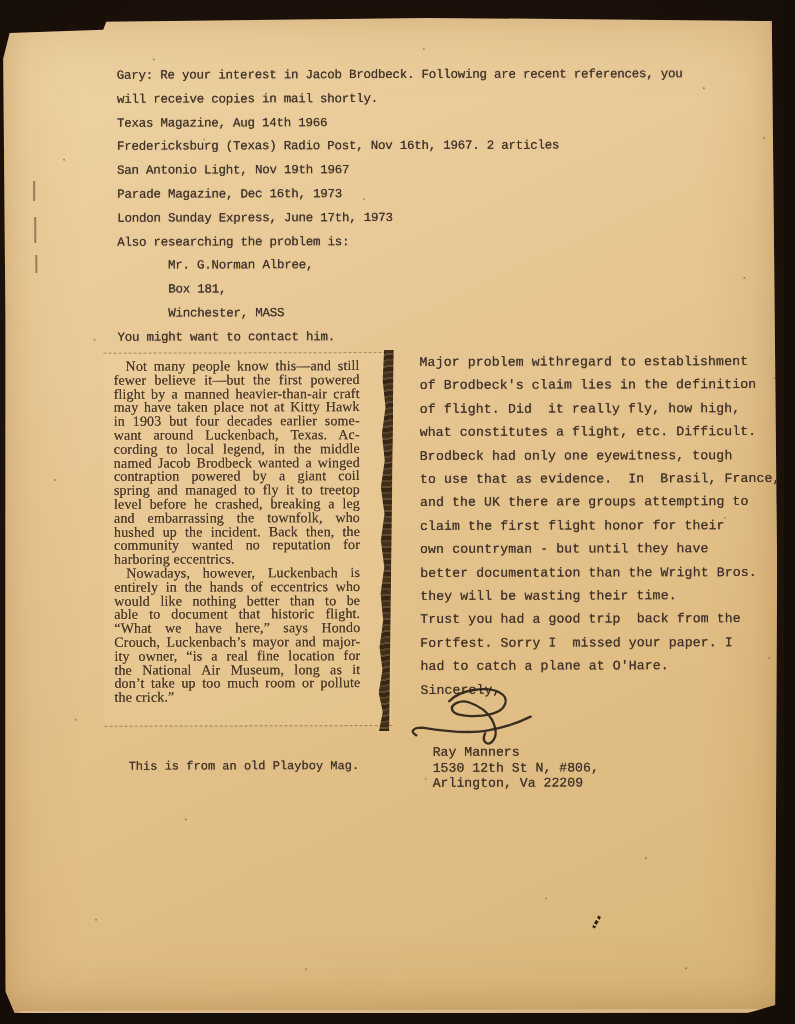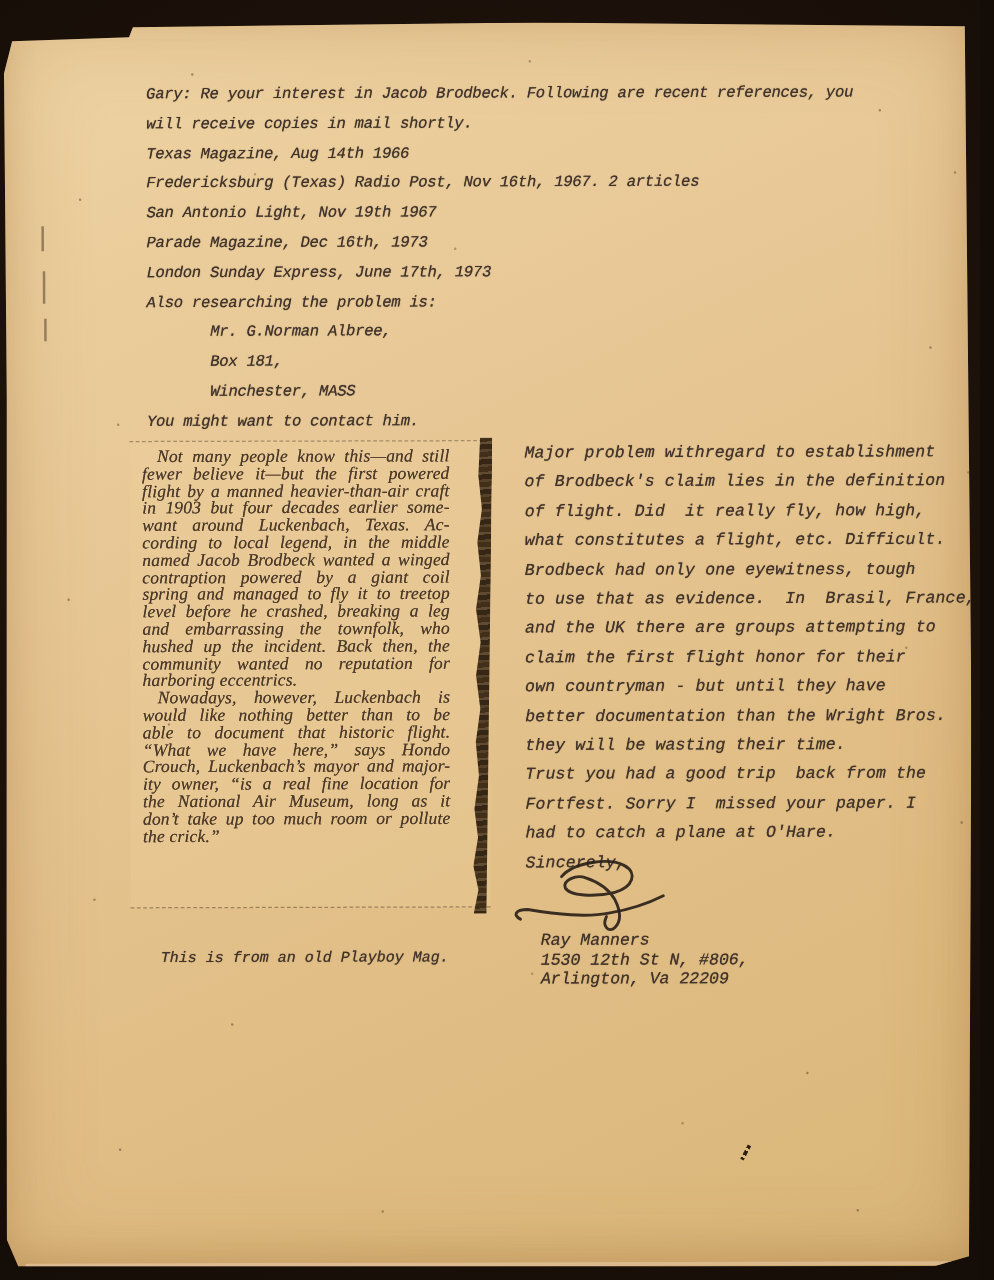--- a/index.html
+++ b/index.html
@@ -1,19 +1,19 @@
 <!DOCTYPE html>
 <html><head>
 <meta charset="utf-8">
 <style>
   html,body{margin:0;padding:0;}
   body{width:795px;height:1024px;overflow:hidden;background:#140c06;
        font-family:"Liberation Sans",sans-serif;}
   .scene{position:relative;width:784px;height:1024px;
-    background:radial-gradient(120% 90% at 50% 45%, #261a10 0%, #1a1009 55%, #0e0804 100%);font-style:italic;}
+    background:radial-gradient(120% 90% at 50% 45%, #261a10 0%, #1a1009 55%, #0e0804 100%);}
   .paper{position:absolute;left:4px;top:18px;right:7px;bottom:10px;
     background:linear-gradient(155deg,#eed3a2 0%,#e7c795 35%,#e0bd84 70%,#d9b679 100%);
     clip-path:polygon(0.9% 1.4%, 13% 1.1%, 13.4% 0.3%, 55% 0%, 99.5% 0.4%, 100% 55%, 99.6% 99.2%, 96% 100%, 1.2% 99.8%, 0% 97.6%, 0.25% 30%, 0.05% 4%);
     box-shadow:inset 0 0 70px rgba(150,100,45,.28), inset 0 -10px 25px rgba(160,110,55,.22);
     transform:rotate(-0.15deg);}
   .paper::after{content:"";position:absolute;left:2%;right:2%;bottom:1px;height:3px;
     background:rgba(248,222,200,.4);border-radius:2px;}
 
   .typed{position:absolute;font-family:"Liberation Mono","DejaVu Sans Mono",monospace;
     color:#41332a;white-space:pre;text-shadow:0 0 .7px rgba(65,50,40,.85);}
@@ -73,34 +73,36 @@
        Mr. G.Norman Albree,
        Box 181,
        Winchester, MASS
 You might want to contact him.</div>
 
     <div class="clipping">
       <div class="clip-para">
           <div class="jline">Not many people know this—and still</div>
           <div class="jline">fewer believe it—but the first powered</div>
           <div class="jline">flight by a manned heavier-than-air craft</div>
+          <div class="jline">may have taken place not at Kitty Hawk</div>
           <div class="jline">in 1903 but four decades earlier some-</div>
           <div class="jline">want around Luckenbach, Texas. Ac-</div>
           <div class="jline">cording to local legend, in the middle</div>
           <div class="jline">named Jacob Brodbeck wanted a winged</div>
           <div class="jline">contraption powered by a giant coil</div>
           <div class="jline">spring and managed to fly it to treetop</div>
           <div class="jline">level before he crashed, breaking a leg</div>
           <div class="jline">and embarrassing the townfolk, who</div>
           <div class="jline">hushed up the incident. Back then, the</div>
           <div class="jline">community wanted no reputation for</div>
           <div class="jline last">harboring eccentrics.</div>
         </div>
       <div class="clip-para">
           <div class="jline">Nowadays, however, Luckenbach is</div>
+          <div class="jline">entirely in the hands of eccentrics who</div>
           <div class="jline">would like nothing better than to be</div>
           <div class="jline">able to document that historic flight.</div>
           <div class="jline">“What we have here,” says Hondo</div>
           <div class="jline">Crouch, Luckenbach’s mayor and major-</div>
           <div class="jline">ity owner, “is a real fine location for</div>
           <div class="jline">the National Air Museum, long as it</div>
           <div class="jline">don’t take up too much room or pollute</div>
           <div class="jline last">the crick.”</div>
         </div>
       <div class="tear"></div>

